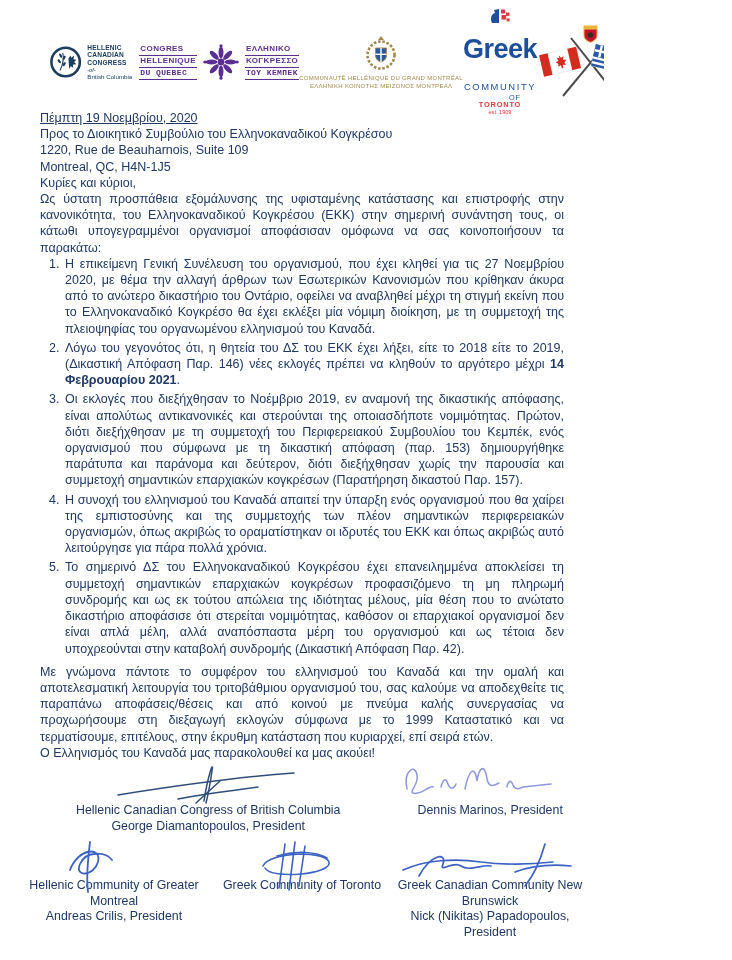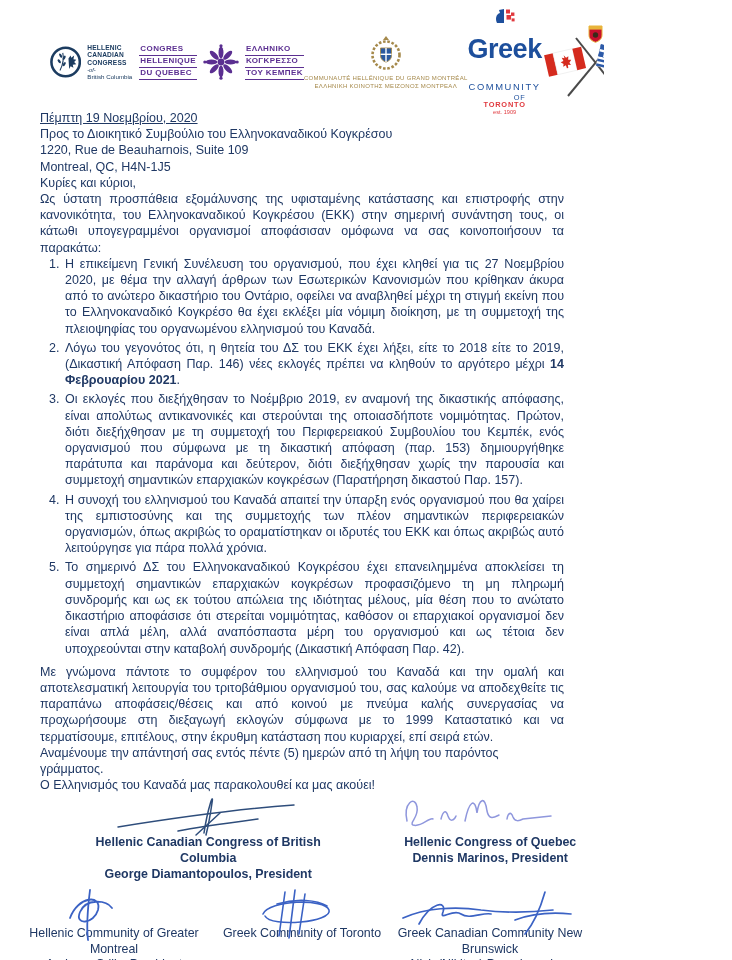--- a/index.html
+++ b/index.html
@@ -25,21 +25,21 @@
   .bc-l4 { font-size:6.2px; color:#1c3c60; }
 
   
   .logo-qc { gap:5px; }
   .qc-col { display:flex; flex-direction:column; }
   .qc-word {
     font-size:8px; font-weight:bold; color:#5b2f91;
     letter-spacing:.4px; border-bottom:1.3px solid #5b2f91;
     padding:0 1px 1px; line-height:1.25; white-space:nowrap;
   }
-  .qc-word:last-child { border-bottom:1.3px solid #5b2f91; }
+  .qc-word:last-child { border-bottom:1.3px solid #5b2f91;font-family:Liberation Mono, monospace; }
 
   
   .logo-mtl { flex-direction:column; justify-content:center; width:186px; text-align:center; }
   .mtl-line { font-size:6px; color:#a5894b; letter-spacing:.3px; line-height:1.4; white-space:nowrap; }
 
   
   .logo-gct { flex-direction:column; width:100px; text-align:center; line-height:1; }
   .gct-name { font-size:27px; font-weight:bold; color:#1d4f9c; letter-spacing:-.5px; margin-top:11px; }
   .gct-comm { font-size:9.4px; color:#1d4f9c; letter-spacing:1.6px; margin-top:19px; }
   .gct-of   { font-size:7.4px; margin-top:2px; letter-spacing:.8px; }
@@ -60,21 +60,21 @@
   .p-reply { margin-bottom:8px; }
   .p-exclaim { margin-bottom:0; }
 
   
   .sigs { margin:0 20px; font-size:12.4px; line-height:15.6px; }
   .sig-row { display:flex; }
   .sig-block { position:relative; text-align:center; }
   .sig-block .org, .sig-block .name { display:block; }
   .sig-svg { position:absolute; left:50%; transform:translateX(-50%); pointer-events:none; }
 
-  .row1 { margin-top:0;font-weight:bold; }
+  .row1 { margin-top:0; }
   .row1 .b1 { width:355px; margin-left:55px; padding-top:42px; }
   .row1 .b2 { width:250px; margin-left:55px; padding-top:42px; }
   .row1 .sig-svg { top:-10px; }
 
   .row2 { margin-top:4px; }
   .row2 .sig-block { flex:1; padding-top:40px; }
   .row2 .sig-svg { top:-2px; }
 </style>
 </head>
 <body>
@@ -200,21 +200,20 @@
 
     <ol>
       <li><span>Η επικείμενη Γενική Συνέλευση του οργανισμού, που έχει κληθεί για τις 27 Νοεμβρίου 2020, με θέμα την αλλαγή άρθρων των Εσωτερικών Κανονισμών που κρίθηκαν  άκυρα από το ανώτερο δικαστήριο του Οντάριο, οφείλει να αναβληθεί μέχρι τη στιγμή εκείνη που το Ελληνοκαναδικό Κογκρέσο θα έχει εκλέξει μία νόμιμη διοίκηση, με τη συμμετοχή της πλειοψηφίας του οργανωμένου ελληνισμού του Καναδά.</span></li>
       <li><span>Λόγω του γεγονότος ότι, η θητεία του ΔΣ του ΕΚΚ έχει λήξει, είτε το 2018 είτε το 2019, (Δικαστική Απόφαση Παρ. 146) νέες εκλογές πρέπει να κληθούν το αργότερο μέχρι </span><b>14 Φεβρουαρίου 2021</b><span>.</span></li>
       <li><span>Οι εκλογές που διεξήχθησαν το Νοέμβριο 2019, εν αναμονή της δικαστικής απόφασης, είναι απολύτως αντικανονικές και στερούνται της οποιασδήποτε νομιμότητας. Πρώτον, διότι διεξήχθησαν με τη συμμετοχή του Περιφερειακού Συμβουλίου του Κεμπέκ, ενός οργανισμού που σύμφωνα με τη δικαστική απόφαση (παρ. 153) δημιουργήθηκε παράτυπα και παράνομα και δεύτερον, διότι διεξήχθησαν χωρίς την παρουσία και συμμετοχή σημαντικών επαρχιακών κογκρέσων (Παρατήρηση δικαστού Παρ. 157).</span></li>
       <li><span>Η συνοχή του ελληνισμού του Καναδά απαιτεί την ύπαρξη ενός οργανισμού που θα χαίρει της εμπιστοσύνης και της συμμετοχής των πλέον σημαντικών περιφερειακών οργανισμών, όπως ακριβώς το οραματίστηκαν οι ιδρυτές του ΕΚΚ και όπως ακριβώς αυτό λειτούργησε για πάρα πολλά χρόνια.</span></li>
       <li><span>Το σημερινό ΔΣ του Ελληνοκαναδικού Κογκρέσου έχει επανειλημμένα αποκλείσει τη συμμετοχή σημαντικών επαρχιακών κογκρέσων προφασιζόμενο τη μη πληρωμή συνδρομής και ως εκ τούτου απώλεια της ιδιότητας μέλους, μία θέση που το ανώτατο δικαστήριο αποφάσισε ότι στερείται νομιμότητας, καθόσον οι επαρχιακοί οργανισμοί δεν είναι απλά μέλη, αλλά αναπόσπαστα μέρη του οργανισμού και ως τέτοια δεν υποχρεούνται στην καταβολή συνδρομής  (Δικαστική Απόφαση Παρ. 42).</span></li>
     </ol>
 
     <p class="p-close">Με γνώμονα πάντοτε το συμφέρον του ελληνισμού του Καναδά και την ομαλή και αποτελεσματική λειτουργία του τριτοβάθμιου οργανισμού του, σας καλούμε να αποδεχθείτε τις παραπάνω αποφάσεις/θέσεις και από κοινού με πνεύμα καλής συνεργασίας να προχωρήσουμε στη διεξαγωγή εκλογών σύμφωνα με το 1999 Καταστατικό και να τερματίσουμε, επιτέλους, στην έκρυθμη κατάσταση που κυριαρχεί, επί σειρά ετών.</p>
-    <p class="p-reply">Αναμένουμε την απάντησή σας εντός πέντε (5) ημερών από τη λήψη του παρόντος γράμματος.</p>
     <p class="p-exclaim">Ο Ελληνισμός του Καναδά μας παρακολουθεί κα μας ακούει!</p>
   </main>
 
   <section class="sigs">
 
     <div class="sig-row row1">
       <div class="sig-block b1">
         <svg class="sig-svg" width="200" height="56" viewBox="0 0 200 56">
           <g fill="none" stroke="#2e4d7b" stroke-width="1.5" stroke-linecap="round">
             <path d="M10 44 C60 36 130 26 186 22"></path>
@@ -228,21 +227,20 @@
       </div>
       <div class="sig-block b2">
         <svg class="sig-svg" width="190" height="52" viewBox="0 0 190 52">
           <g fill="none" stroke="#8f97dd" stroke-width="1.5" stroke-linecap="round">
             <path d="M12 38 C8 20 20 12 22 24 C24 34 14 40 18 42 C26 45 34 34 38 36"></path>
             <path d="M46 36 c2 -8 5 -10 7 -3 c2 6 6 5 8 0"></path>
             <path d="M70 38 C74 18 80 14 82 30 C84 16 90 12 92 28 C94 38 100 34 104 32"></path>
             <path d="M112 36 c1 -6 4 -8 6 -2 c2 5 6 4 10 2 l28 -3"></path>
           </g>
         </svg>
-        <span class="org">Hellenic Congress of Quebec</span>
         <span class="name">Dennis Marinos, President</span>
       </div>
     </div>
 
     <div class="sig-row row2">
       <div class="sig-block">
         <svg class="sig-svg" width="120" height="58" viewBox="0 0 120 58">
           <g fill="none" stroke="#3b62c4" stroke-width="1.8" stroke-linecap="round">
             <path d="M16 34 C24 12 48 10 44 26 C40 40 20 42 26 28 C32 14 52 16 58 24"></path>
             <path d="M36 6 C34 22 32 40 34 56"></path>

